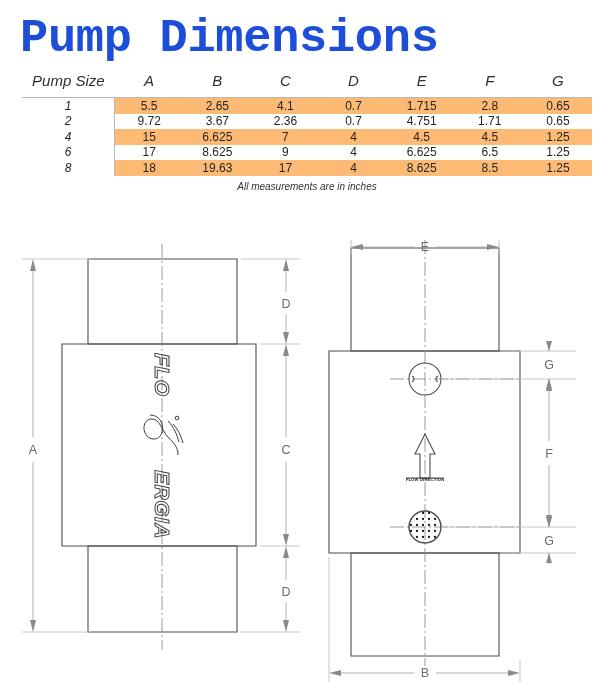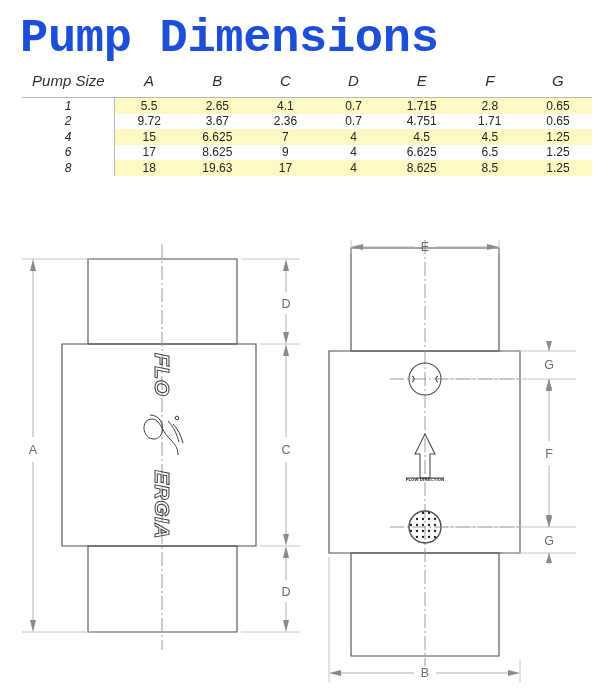--- a/index.html
+++ b/index.html
@@ -75,21 +75,21 @@
   
   table.dim-table tbody tr:first-child td {
     border-top: 1px solid #b9b9b9;
   }
   
   table.dim-table tbody td.col-size {
     border-right: 1px solid #b9b9b9;
   }
   
   table.dim-table tbody tr.band td.col-dim {
-    background: #fef9c3;
+    background: #fdba74;
   }
   table.dim-table tbody tr.band td.col-size {
     background: transparent;
   }
 
   #table-note {
     position: absolute;
     left: 0;
     top: 0;
     width: 570px;
@@ -191,20 +191,23 @@
         <td class="col-dim">18</td>
         <td class="col-dim">19.63</td>
         <td class="col-dim">17</td>
         <td class="col-dim">4</td>
         <td class="col-dim">8.625</td>
         <td class="col-dim">8.5</td>
         <td class="col-dim">1.25</td>
       </tr>
     </tbody>
   </table>
+  <div style="position:relative;height:20px;">
+    <div id="table-note" style="top:5px;">All measurements are in inches</div>
+  </div>
 </div>
 
 <div id="drawings">
   <svg width="612" height="470" viewBox="0 0 612 470">
 
     <defs>
 
       <pattern id="portdots" x="0" y="0" width="6" height="6" patternUnits="userSpaceOnUse">
         <circle cx="3" cy="3" r="1.15" class="dotpat"></circle>
       </pattern>

